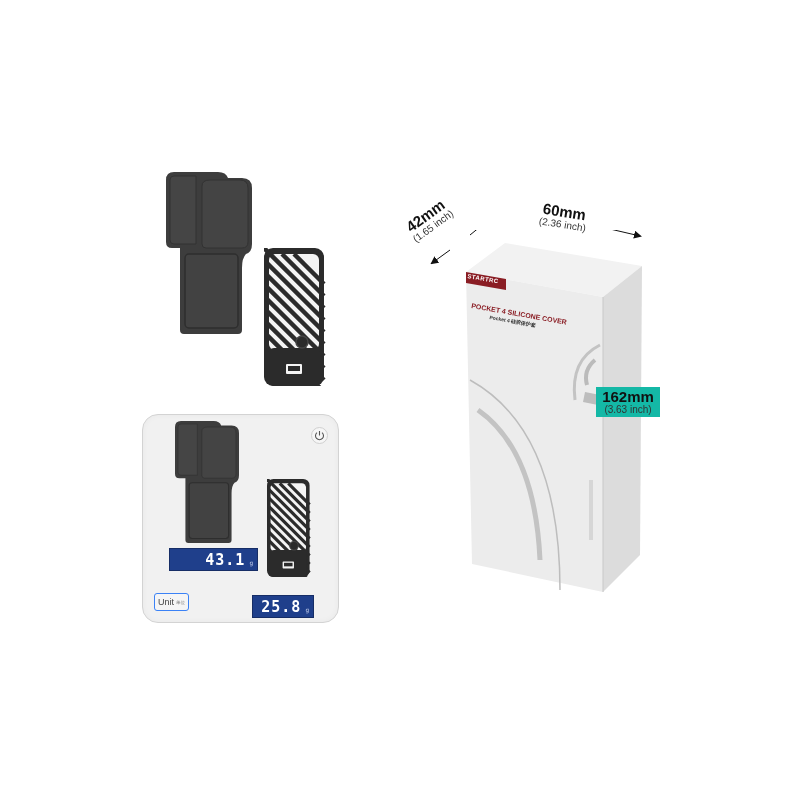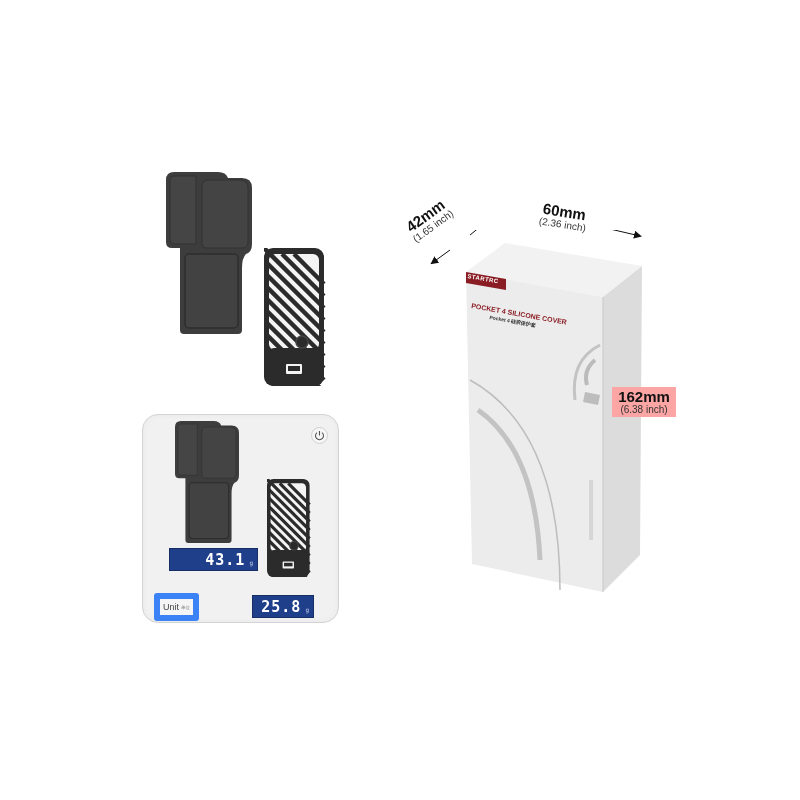--- a/index.html
+++ b/index.html
@@ -12,35 +12,35 @@
 
   
   .scale { left: 142px; top: 414px; width: 197px; height: 209px; background: #f1f1f1; border: 1.5px solid #d3d3d3; border-radius: 16px; box-sizing: border-box; box-shadow: inset 0 0 6px rgba(0,0,0,0.04); }
   .scale .power { position: absolute; left: 168px; top: 12px; width: 15px; height: 15px; border-radius: 50%; border: 1px solid #d0d0d0; background: #f6f6f6; }
   .scale .power svg { display: block; }
   .lcd { position: absolute; height: 23px; background: #1f3f8b; border: 1px solid #162d66; box-sizing: border-box; color: #ffffff; font-family: "DejaVu Sans Mono", monospace; font-weight: bold; display: flex; align-items: center; justify-content: flex-end; padding-right: 4px; }
   .lcd .num { font-size: 15px; letter-spacing: 1px; }
   .lcd .unit { font-size: 6px; margin-left: 4px; margin-top: 6px; color: #c9d3ee; font-weight: normal; }
   .lcd1 { left: 26px; top: 133px; width: 89px; }
   .lcd2 { left: 109px; top: 172px; width: 62px; margin-top: 8px; }
-  .unit-btn { position: absolute; left: 11px; top: 178px; height: 16px; padding: 0 3px; border: 6px solid #3b82f6; border-radius: 3px; background: #f5f5f5; font-size: 9px; color: #444; display: flex; align-items: center; }
+  .unit-btn { position: absolute; left: 11px; top: 178px; height: 16px; padding: 0 3px; border: 1px solid #3b82f6; border-radius: 3px; background: #f5f5f5; font-size: 9px; color: #444; display: flex; align-items: center; }
   .unit-btn .sub { font-size: 4.5px; color: #777; margin-left: 2px; }
   .scale-grip { left: 32px; top: 6px; width: 64px; height: 122px; }
   .scale-front { left: 124px; top: 64px; width: 44px; height: 98px; }
 
   
   .box-wrap { left: 420px; top: 230px; width: 240px; height: 370px; }
 
   
   .dim { position: absolute; color: #111; text-align: center; line-height: 1; }
   .dim .mm { font-weight: bold; font-size: 15px; display: block; }
   .dim .inch { font-size: 10px; color: #333; display: block; margin-top: 1px; }
   .dim-w { left: 540px; top: 204px; transform: rotate(9deg); }
   .dim-d { left: 405px; top: 207px; transform: rotate(-36deg); }
-  .dim-h { left: 612px; top: 387px; background: #fca5a5; padding: 2px 0; width: 64px; }
+  .dim-h { left: 596px; top: 387px; background: #14b8a6; padding: 2px 0; width: 64px; }
 </style>
 </head>
 <body>
 
 <div class="abs cover-grip">
   <svg width="86" height="162" viewBox="0 0 86 162">
     <path d="M8 0 H52 Q60 0 62 6 H76 Q86 6 86 16 V72 Q86 80 80 82 Q76 86 76 96 V158 Q76 162 72 162 H18 Q14 162 14 158 V76 H6 Q0 76 0 70 V8 Q0 0 8 0 Z" fill="#3d3d3d"></path>
     <path d="M8 4 H30 V72 H8 Q4 72 4 68 V8 Q4 4 8 4Z" fill="#454545" stroke="#333" stroke-width="1"></path>
     <path d="M36 14 Q36 8 44 8 H74 Q82 8 82 16 V70 Q82 76 76 76 H40 Q36 76 36 72 Z" fill="#444" stroke="#323232" stroke-width="1"></path>
     <rect x="19" y="82" width="53" height="74" rx="4" fill="#424242" stroke="#2e2e2e" stroke-width="1.5"></rect>
@@ -164,14 +164,14 @@
 <div class="dim dim-w">
   <span class="mm">60mm</span>
   <span class="inch">(2.36 inch)</span>
 </div>
 <div class="dim dim-d">
   <span class="mm">42mm</span>
   <span class="inch">(1.65 inch)</span>
 </div>
 <div class="dim dim-h">
   <span class="mm">162mm</span>
-  <span class="inch">(6.38 inch)</span>
+  <span class="inch">(3.63 inch)</span>
 </div>
 
 </body></html>

